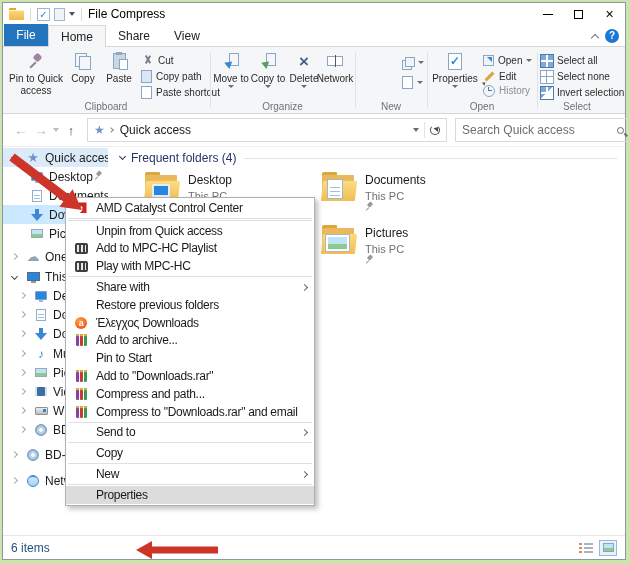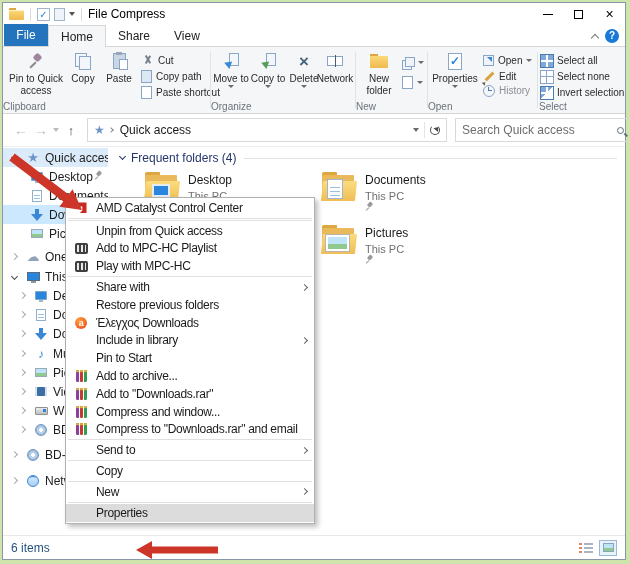--- a/index.html
+++ b/index.html
@@ -29,21 +29,21 @@
   .tab-file{width:44px;height:22px;background:#2473bd;color:#fff;display:flex;align-items:center;justify-content:center;margin-left:1px}
   .tab{height:21px;display:flex;align-items:center;padding:0 12px;color:#222}
   .tab.active{background:#f5f6f7;border:1px solid #d6d6d6;border-bottom:none;height:22px;margin-bottom:-1px}
   .tab-right{position:absolute;right:6px;top:4px;display:flex;align-items:center;gap:7px}
   .chev-up{width:6px;height:6px;border-top:1px solid #777;border-right:1px solid #777;transform:rotate(-45deg);margin-top:3px}
   .help-dot{width:14px;height:14px;border-radius:50%;background:#1b79d6;color:#fff;font-size:10px;font-weight:bold;text-align:center;line-height:14px}
 
   
   .ribbon{height:67px;background:#f5f6f7;border-bottom:1px solid #d6d6d6;position:relative;flex:none;font-size:10px;color:#2b2b2b}
   .rg{position:absolute;top:0;bottom:0}
-  .glabel{position:absolute;bottom:1px;left:0;right:0;text-align:left;color:#6a737c}
+  .glabel{position:absolute;bottom:1px;left:0;right:0;text-align:center;color:#6a737c}
   .rsep{position:absolute;top:5px;bottom:5px;width:1px;background:#e1e2e3}
   .bigbtn{position:absolute;top:3px;display:flex;flex-direction:column;align-items:center;text-align:center;line-height:1.15}
   .bicon{height:22px;display:flex;align-items:center;justify-content:center;margin-bottom:1px}
   .smallbtn{position:absolute;display:flex;align-items:center;gap:4px;height:15px;white-space:nowrap}
   .icaret{width:0;height:0;border-left:3px solid transparent;border-right:3px solid transparent;border-top:3px solid #6b6b6b;display:inline-block}
   .pgic{width:11px;height:13px;background:#fff;border:1px solid #8aa6c4;display:inline-block}
   .ic-pin{width:16px;height:16px;position:relative}
   .ic-pin:before{content:"";position:absolute;left:6px;top:1px;width:7px;height:7px;background:#9f86a0;border-radius:2px;transform:rotate(45deg)}
   .ic-pin:after{content:"";position:absolute;left:4px;top:8px;width:2px;height:8px;background:#8a8a8a;transform:rotate(45deg)}
   .ic-copy{position:relative;width:16px;height:16px}
@@ -292,26 +292,20 @@
         <span class="bicon">
             <span class="ic-ren"></span>
           </span>
         <span>Network</span>
       </div>
       <div class="glabel">Organize</div>
     </div>
     <div class="rsep" style="left:352px"></div>
 
     <div class="rg" style="left:353px;width:70px">
-      <div class="bigbtn" style="left:3px;width:40px">
-        <span class="bicon">
-            <span class="ic-nf"></span>
-          </span>
-        <span>New folder</span>
-      </div>
       <div class="smallbtn" style="left:46px;top:8px">
         <span class="ic-layers"></span>
           <span class="icaret"></span>
       </div>
       <div class="smallbtn" style="left:46px;top:28px">
         <span class="pgic"></span>
           <span class="icaret"></span>
       </div>
       <div class="glabel">New</div>
     </div>
@@ -596,57 +590,52 @@
     <span class="mic"></span>
     <span class="milabel">Restore previous folders</span>
   </div>
   <div class="mi">
     <span class="mic">
         <span class="mi-avast">a</span>
       </span>
     <span class="milabel">Έλεγχος Downloads</span>
   </div>
   <div class="mi">
-    <span class="mic"></span>
-    <span class="milabel">Include in library</span>
-    <span class="subch"></span>
-  </div>
-  <div class="mi">
-    <span class="mic"></span>
-    <span class="milabel">Pin to Start</span>
-  </div>
-  <div class="mi">
     <span class="mic">
         <span class="mi-rar">
           <span class="b1"></span>
           <span class="b2"></span>
           <span class="b3"></span>
         </span>
       </span>
     <span class="milabel">Add to archive...</span>
   </div>
   <div class="mi">
+    <span class="mic"></span>
+    <span class="milabel">Pin to Start</span>
+  </div>
+  <div class="mi">
     <span class="mic">
         <span class="mi-rar">
           <span class="b1"></span>
           <span class="b2"></span>
           <span class="b3"></span>
         </span>
       </span>
     <span class="milabel">Add to "Downloads.rar"</span>
   </div>
   <div class="mi">
     <span class="mic">
         <span class="mi-rar">
           <span class="b1"></span>
           <span class="b2"></span>
           <span class="b3"></span>
         </span>
       </span>
-    <span class="milabel">Compress and window...</span>
+    <span class="milabel">Compress and path...</span>
   </div>
   <div class="mi">
     <span class="mic">
         <span class="mi-rar">
           <span class="b1"></span>
           <span class="b2"></span>
           <span class="b3"></span>
         </span>
       </span>
     <span class="milabel">Compress to "Downloads.rar" and email</span>

